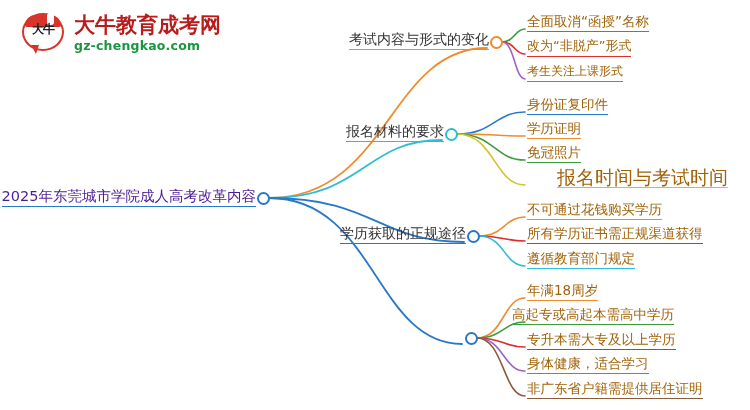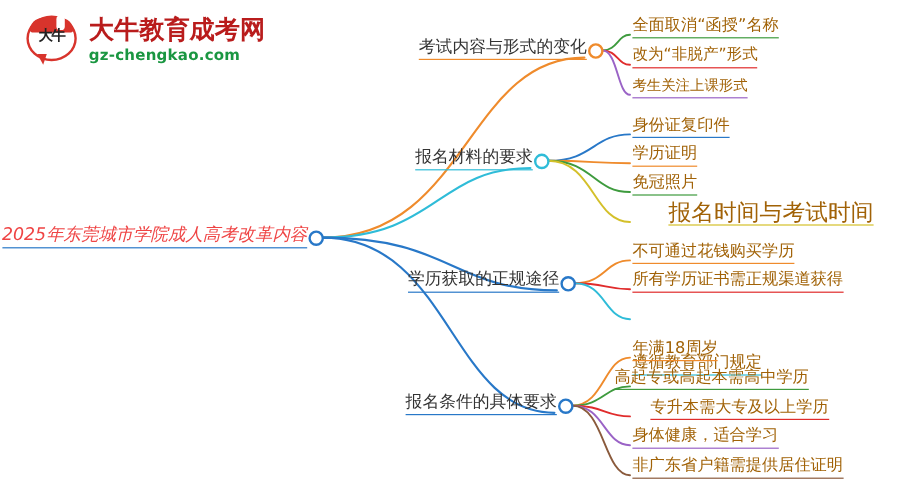--- a/index.html
+++ b/index.html
@@ -113,22 +113,21 @@
   .node-label {
     position: absolute;
     white-space: nowrap;
     font-size: 14px;
     color: #333333;
     line-height: 16px;
     padding-bottom: 2px;
   }
   .node-label.root {
     font-size: 14.5px;
-    color: #ef4444;
-    font-style: italic;
+    color: #4c1d95;
   }
   .node-label.l1 {
     font-size: 14px;
     color: #333333;
   }
   .node-label.l2 {
     font-size: 13.5px;
     color: #a16207;
   }
 
@@ -191,21 +190,20 @@
     <div class="node-label l1" style="left: 346px; top: 123px; font-size: 14px; border-bottom: 1.6px solid rgb(47, 188, 216); text-align: center;">报名材料的要求</div>
     <div class="node-dot" style="left: 444.5px; top: 127.5px; border-color: rgb(47, 188, 216);"></div>
     <div class="node-label l2" style="left: 527px; top: 95.5px; font-size: 13.5px; border-bottom: 1.6px solid rgb(40, 120, 200);">身份证复印件</div>
     <div class="node-label l2" style="left: 527px; top: 119.5px; font-size: 13.5px; border-bottom: 1.6px solid rgb(239, 139, 44);">学历证明</div>
     <div class="node-label l2" style="left: 527px; top: 143.5px; font-size: 13.5px; border-bottom: 1.6px solid rgb(62, 155, 62);">免冠照片</div>
     <div class="node-label l2" style="left: 527px; top: 168.5px; font-size: 19px; border-bottom: 1.6px solid rgb(212, 192, 42); margin-left: 30px;">报名时间与考试时间</div>
     <div class="node-label l1" style="left: 340px; top: 225px; font-size: 14px; border-bottom: 1.6px solid rgb(40, 120, 200);">学历获取的正规途径</div>
     <div class="node-dot" style="left: 466.5px; top: 229.5px; border-color: rgb(40, 120, 200);"></div>
     <div class="node-label l2" style="left: 527px; top: 200.5px; font-size: 13.5px; border-bottom: 1.6px solid rgb(239, 139, 44);">不可通过花钱购买学历</div>
     <div class="node-label l2" style="left: 527px; top: 224.5px; font-size: 13.5px; border-bottom: 1.6px solid rgb(224, 44, 44);">所有学历证书需正规渠道获得</div>
-    <div class="node-label l2" style="left: 527px; top: 249.5px; font-size: 13.5px; border-bottom: 1.6px solid rgb(47, 188, 216); margin-top: 44px;">遵循教育部门规定</div>
-    <div class="node-label l1" style="left: 338px; top: 327px; font-size: 14px; border-bottom: 1.6px solid rgb(40, 120, 200);">报名条件的具体要求</div>
+    <div class="node-label l2" style="left: 527px; top: 249.5px; font-size: 13.5px; border-bottom: 1.6px solid rgb(47, 188, 216);">遵循教育部门规定</div>
     <div class="node-dot" style="left: 464.5px; top: 331.5px; border-color: rgb(40, 120, 200);"></div>
     <div class="node-label l2" style="left: 527px; top: 281.5px; font-size: 13.5px; border-bottom: 1.6px solid rgb(239, 139, 44);">年满18周岁</div>
     <div class="node-label l2" style="left: 512px; top: 305.5px; font-size: 13.5px; border-bottom: 1.6px solid rgb(62, 155, 62);">高起专或高起本需高中学历</div>
-    <div class="node-label l2" style="left: 527px; top: 330.5px; font-size: 13.5px; border-bottom: 1.6px solid rgb(224, 44, 44); margin-left: 15px;">专升本需大专及以上学历</div>
+    <div class="node-label l2" style="left: 527px; top: 330.5px; font-size: 13.5px; border-bottom: 1.6px solid rgb(224, 44, 44);">专升本需大专及以上学历</div>
     <div class="node-label l2" style="left: 527px; top: 354.5px; font-size: 13.5px; border-bottom: 1.6px solid rgb(154, 99, 198);">身体健康，适合学习</div>
     <div class="node-label l2" style="left: 527px; top: 379.5px; font-size: 13.5px; border-bottom: 1.6px solid rgb(138, 90, 60);">非广东省户籍需提供居住证明</div>
   </div>
 
 </body></html>

